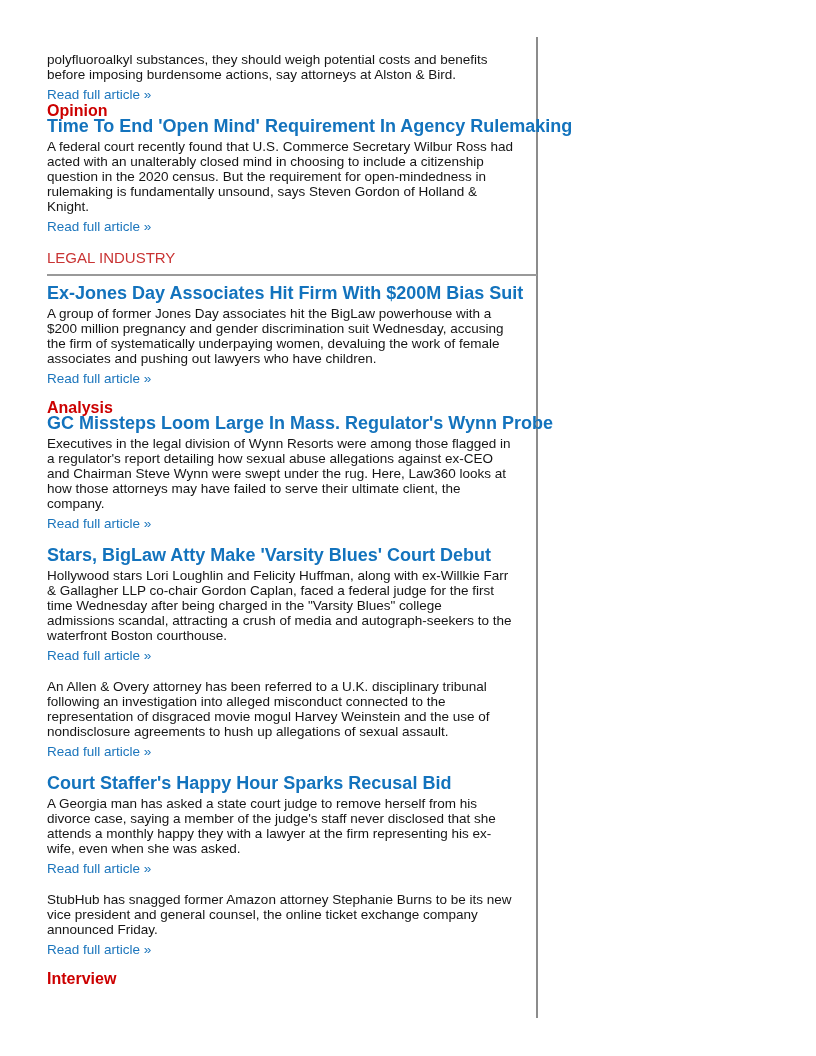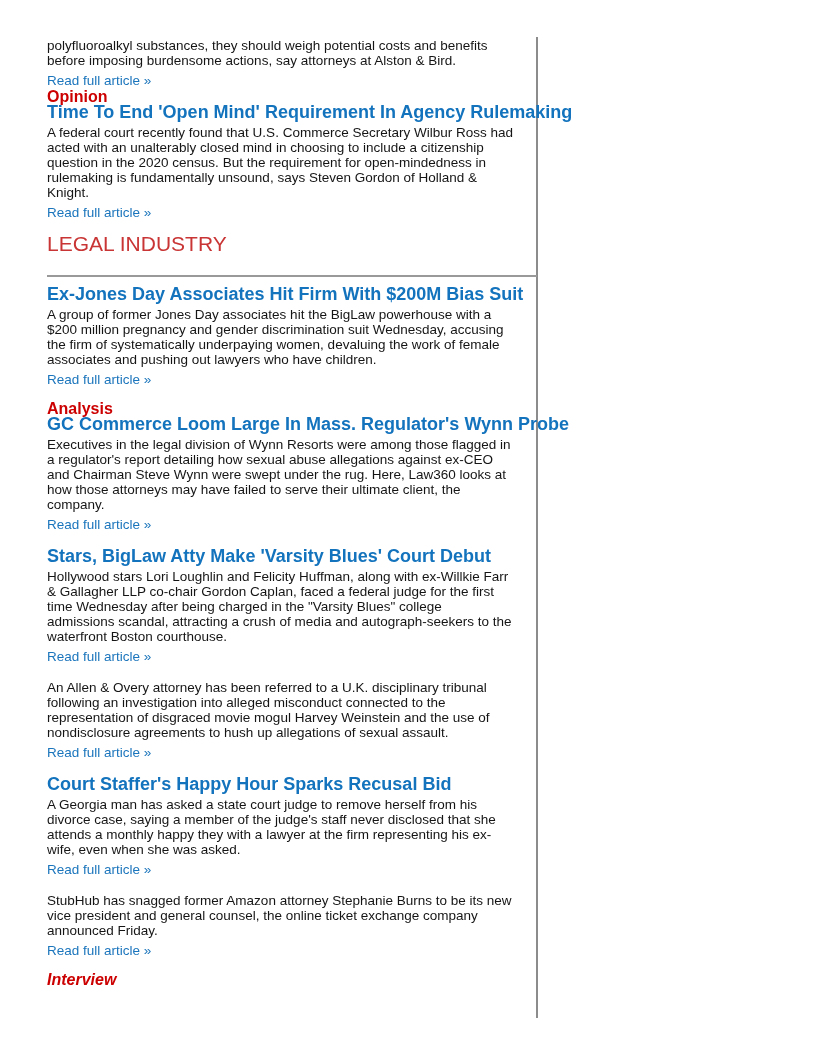--- a/index.html
+++ b/index.html
@@ -19,21 +19,21 @@
     position: absolute;
     left: 536px;
     top: 37px;
     width: 2px;
     height: 981px;
     background: #8c8c8c;
   }
   .main {
     position: absolute;
     left: 47px;
-    top: 38px;
+    top: 52px;
     width: 466px;
   }
   .story { margin: 0 0 15px 0; }
   .story.intro { margin-bottom: 2px; }
   .kicker {
     font-size: 16px;
     line-height: 12px;
     font-weight: bold;
     color: #cc0000;
     margin: 0 0 1px 0;
@@ -55,31 +55,31 @@
   .read-link {
     display: inline-block;
     font-size: 13.5px;
     line-height: 15px;
     color: #1b75bc;
     text-decoration: none;
     margin-top: 5px;
     cursor: pointer;
   }
   .section-title {
-    font-size: 21px;
+    font-size: 15px;
     line-height: 15px;
     font-weight: normal;
     color: #c93434;
     margin: 2px 0 9px 0;
-    padding-bottom: 24px;
+    padding-bottom: 9px;
     border-bottom: 2px solid #999999;
     width: 490px;
     box-sizing: border-box;
   }
-  .footer-kicker { margin-top: 0; font-style: italic; }
+  .footer-kicker { margin-top: 0; }
 </style>
 </head>
 <body>
 
 <div class="page">
 
   <div class="v-divider"></div>
 
   <div class="main">
 
@@ -98,21 +98,21 @@
     <h1 class="section-title">LEGAL INDUSTRY</h1>
 
     <article class="story">
       <h2 class="headline">Ex-Jones Day Associates Hit Firm With $200M Bias Suit</h2>
       <p class="body-text">A group of former Jones Day associates hit the BigLaw powerhouse with a $200 million pregnancy and gender discrimination suit Wednesday, accusing the firm of systematically underpaying women, devaluing the work of female associates and pushing out lawyers who have children.</p>
       <a class="read-link">Read full article »</a>
     </article>
 
     <article class="story">
       <div class="kicker">Analysis</div>
-      <h2 class="headline">GC Commerce Loom Large In Mass. Regulator's Wynn Probe</h2>
+      <h2 class="headline">GC Missteps Loom Large In Mass. Regulator's Wynn Probe</h2>
       <p class="body-text">Executives in the legal division of Wynn Resorts were among those flagged in a regulator's report detailing how sexual abuse allegations against ex-CEO and Chairman Steve Wynn were swept under the rug. Here, Law360 looks at how those attorneys may have failed to serve their ultimate client, the company.</p>
       <a class="read-link">Read full article »</a>
     </article>
 
     <article class="story">
       <h2 class="headline">Stars, BigLaw Atty Make 'Varsity Blues' Court Debut</h2>
       <p class="body-text">Hollywood stars Lori Loughlin and Felicity Huffman, along with ex-Willkie Farr &amp; Gallagher LLP co-chair Gordon Caplan, faced a federal judge for the first time Wednesday after being charged in the "Varsity Blues" college admissions scandal, attracting a crush of media and autograph-seekers to the waterfront Boston courthouse.</p>
       <a class="read-link">Read full article »</a>
     </article>
 

